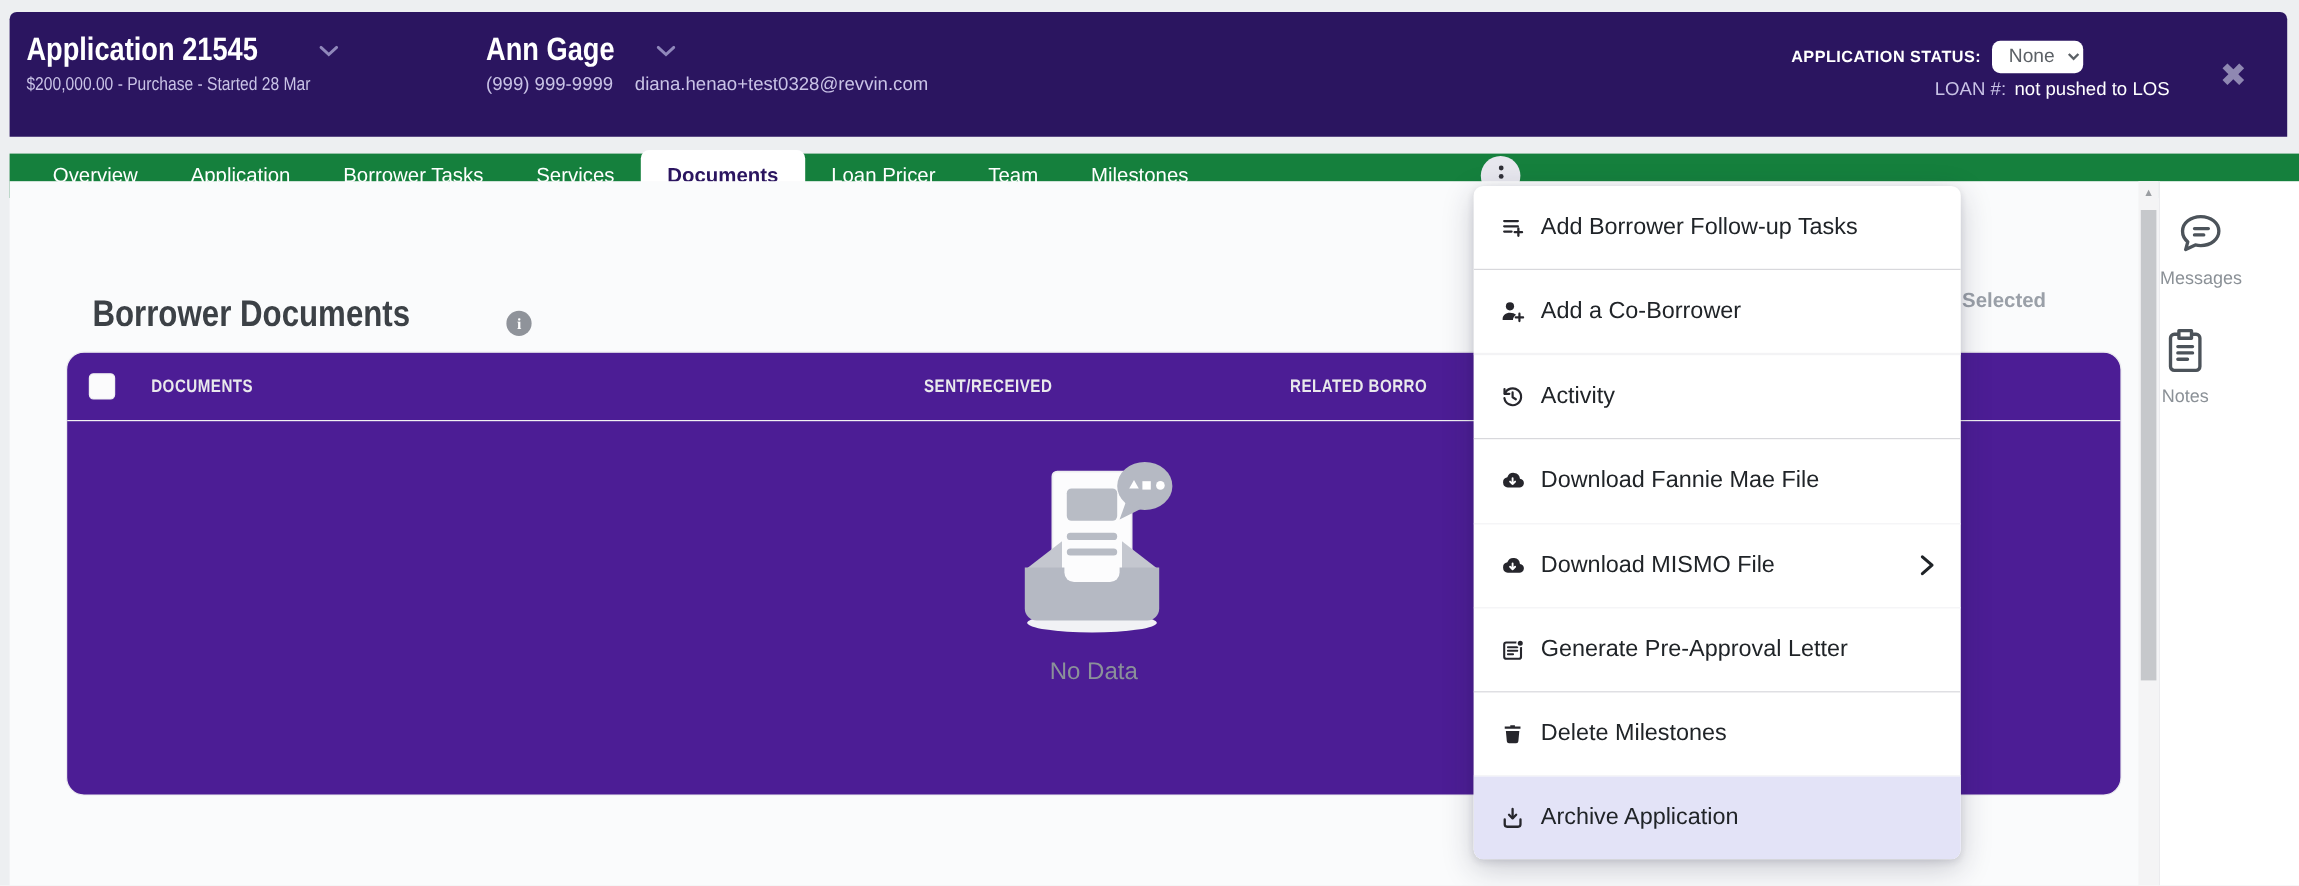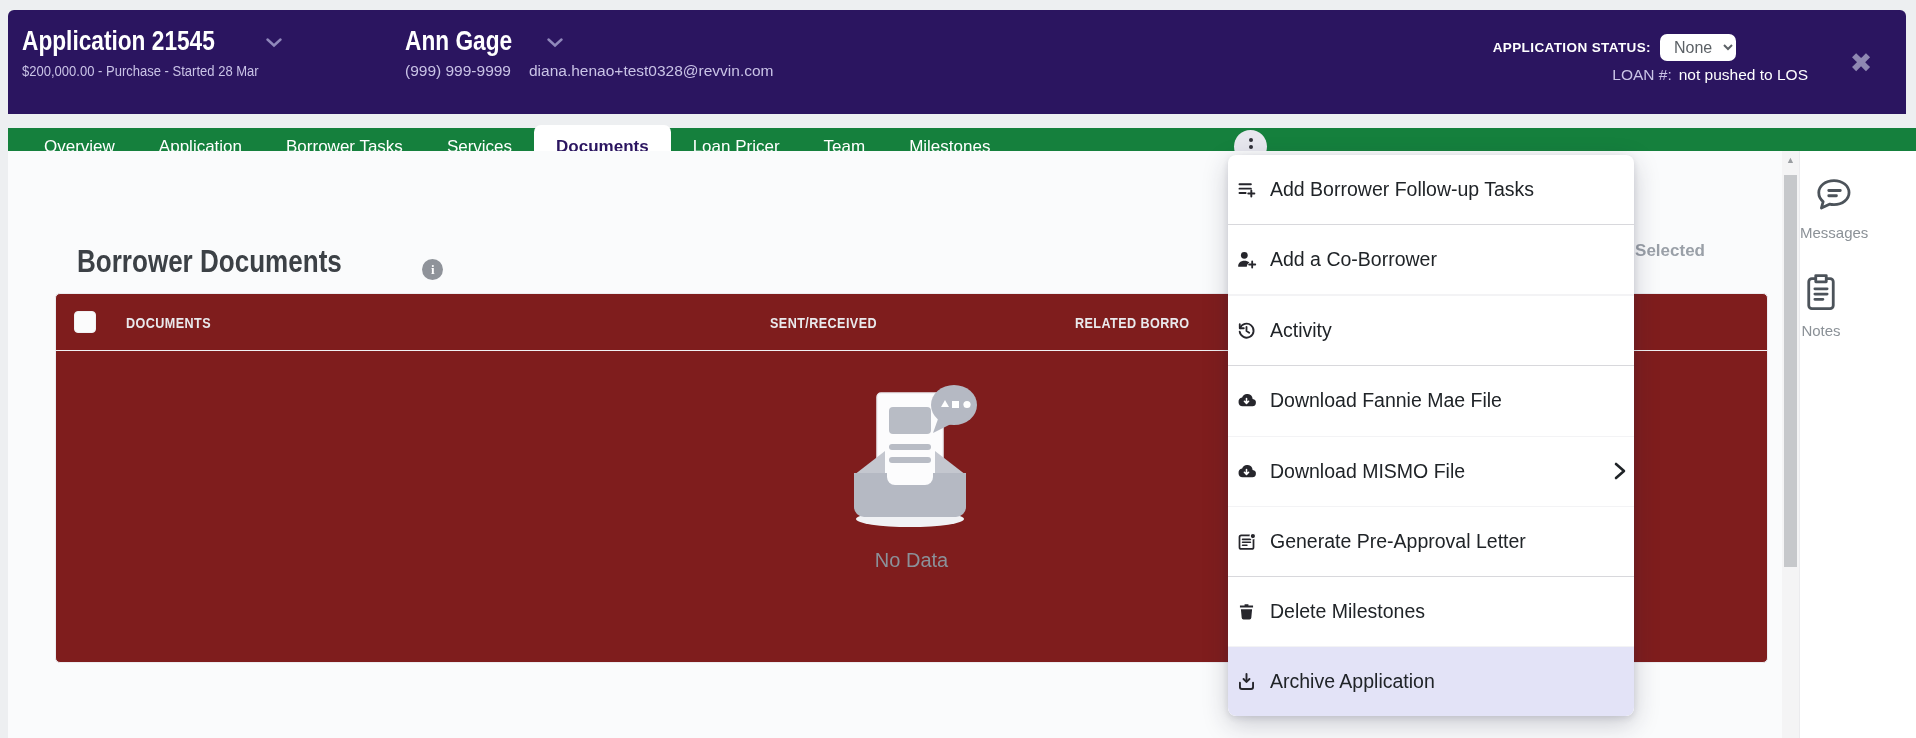--- a/index.html
+++ b/index.html
@@ -57,36 +57,36 @@
   
   .h1row { position:absolute; left:77px; top:218px; display:flex; align-items:flex-end; gap:30px;margin-top:26px; }
   .h1 { font-size:31px; font-weight:bold; color:#3c4146; }
   .info-dot { width:21px; height:21px; border-radius:50%; background:#8f939a; color:#fff;
               font-size:13px; font-weight:bold; text-align:center; line-height:21px;
               font-family:"Liberation Serif",serif; cursor:pointer; margin-top:4px; }
   .selected-frag { position:absolute; top:241px; left:1540px; width:165px; text-align:right;
                    font-size:17px; font-weight:bold; color:#9aa0a8; }
 
   
-  .card { position:absolute; left:55px; top:293px; width:1713px; height:370px; background:#7f1d1d;
-          border:1px solid #ececf0; border-radius:5px; }
+  .card { position:absolute; left:55px; top:293px; width:1713px; height:370px; background:#4c1d95;
+          border:1px solid #ececf0; border-radius:15px; }
   .thead { position:relative; height:57px; border-bottom:1px solid #f1f1f3; }
   .cb { position:absolute; left:18px; top:17px; width:22px; height:22px; border-radius:4px;
         background:#fbfbfc; border:1px solid #f1f1f3; cursor:pointer; }
   .th { position:absolute; top:20px; font-size:15px; font-weight:bold; color:#e9e9ec; letter-spacing:.5px; }
   .th.c0 { left:70px; } .th.c1 { left:714px; } .th.c2 { left:1019px; }
   .empty { position:absolute; left:0; top:57px; width:100%; height:312px;
            display:flex; flex-direction:column; align-items:center; padding-top:30px; }
   .nodata { font-size:20px; color:#8b9199; margin-top:16px; }
 
   
   .menu { position:absolute; left:1228px; top:155px; width:406px; height:561px; background:#fff;
           border-radius:8px; box-shadow:0 8px 26px rgba(30,30,60,.22), 0 2px 6px rgba(30,30,60,.12);
           display:flex; flex-direction:column; overflow:hidden; z-index:50; }
-  .mi { flex:1 1 0; display:flex; align-items:center; padding:0 8px; gap:13px;
+  .mi { flex:1 1 0; display:flex; align-items:center; padding:0 22px; gap:13px;
         font-size:19.5px; color:#202428; cursor:pointer; white-space:nowrap; }
   .mi svg { flex:none; }
   .mi .sub-arrow { margin-left:auto; display:flex; }
   .mi.hl { background:#e3e3f7; border-radius:0 0 8px 8px; }
   .div-strong { flex:none; height:1px; background:#d8d8dc; }
   .div-light  { flex:none; height:1px; background:#f3f3f5; }
 </style>
 </head>
 <body>
 

